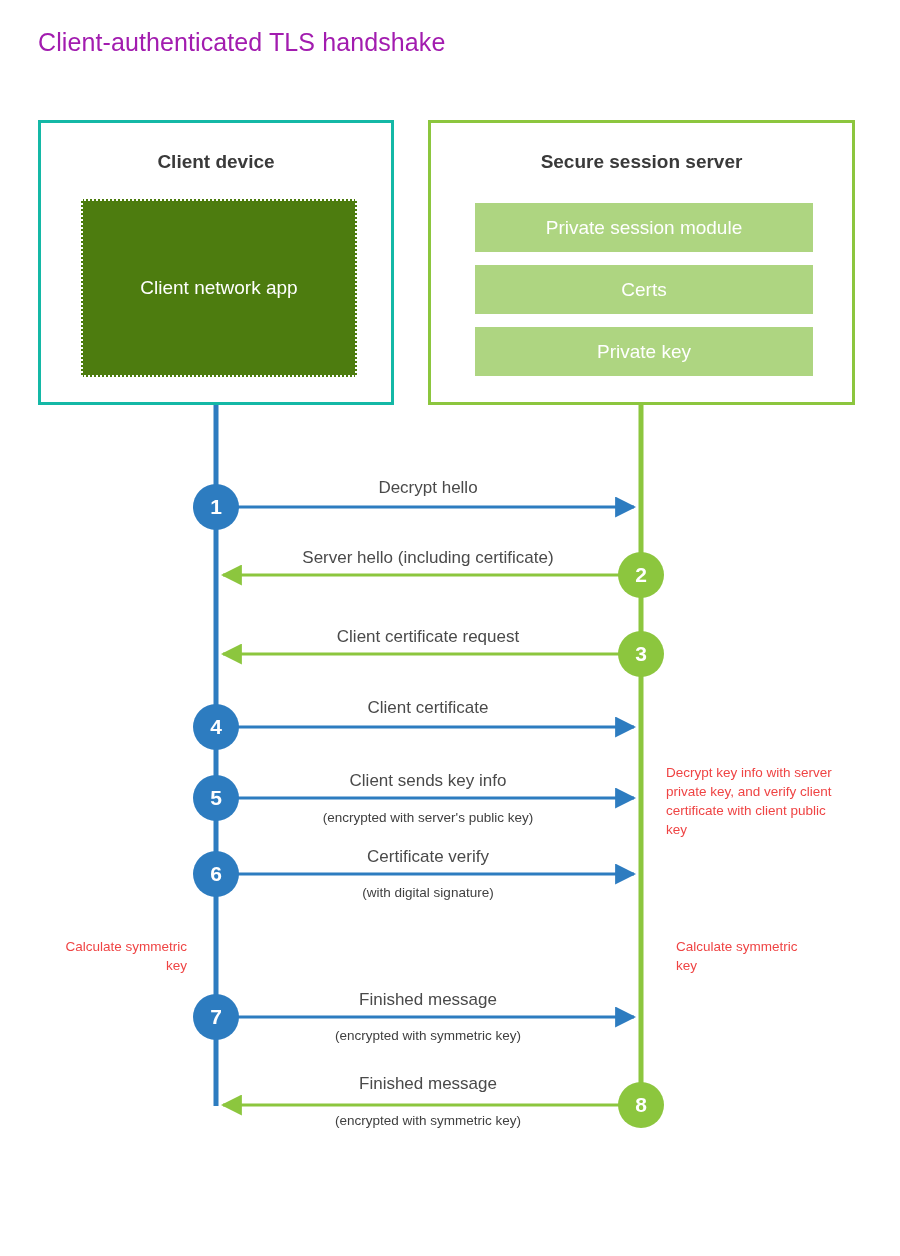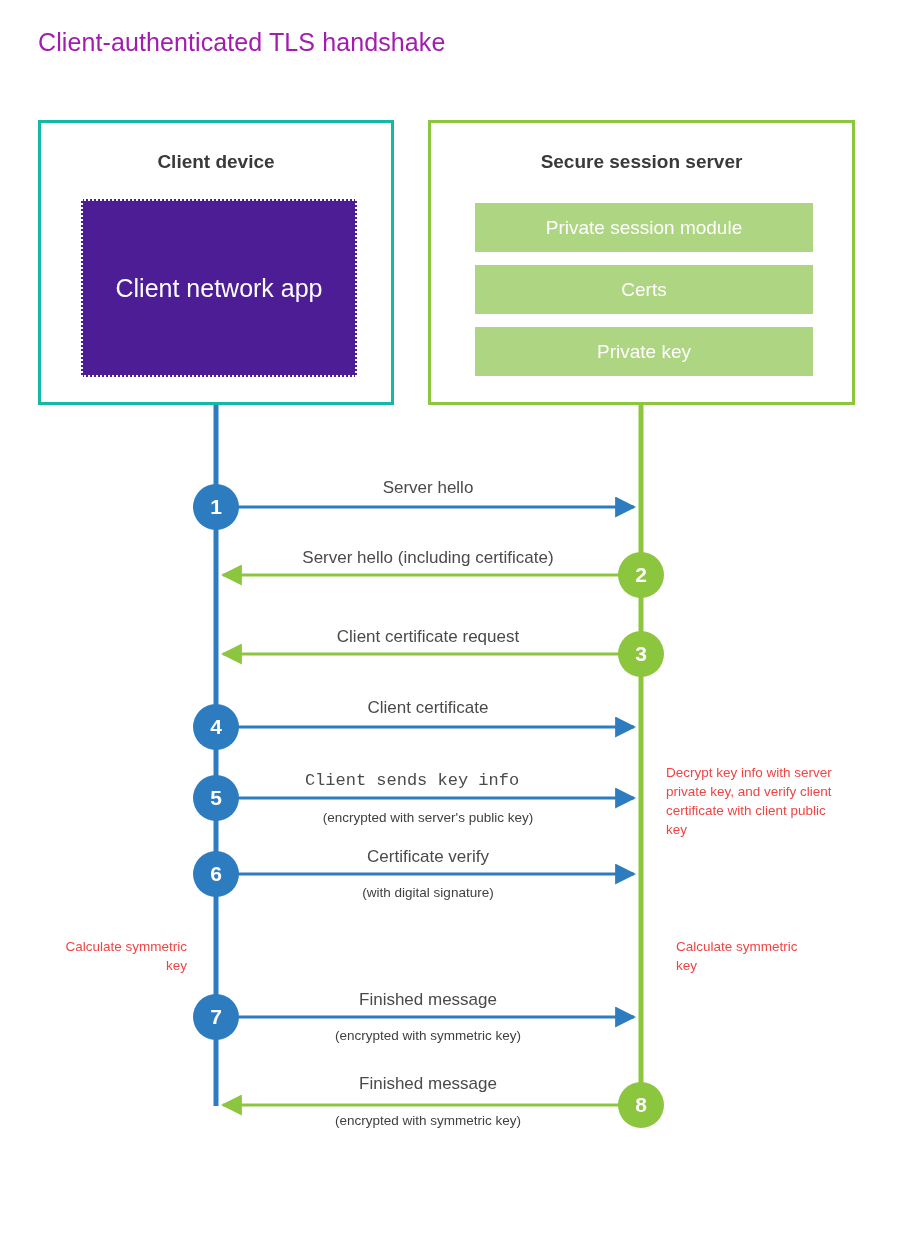--- a/index.html
+++ b/index.html
@@ -60,25 +60,25 @@
     color: #3a3a3a;
   }
 
   
   #client-app-block {
     position: absolute;
     left: 40px;
     top: 76px;
     width: 276px;
     height: 178px;
-    background: #4c1d95;
+    background: #4d7c0f;
     border: 2px dotted #ffffff;
     box-sizing: border-box;
     color: #ffffff;
-    font-size: 25px;
+    font-size: 19px;
     line-height: 28px;
     display: flex;
     align-items: center;
     justify-content: center;
     text-align: center;
   }
 
   
   .server-module {
     position: absolute;
@@ -200,29 +200,29 @@
 
 <div class="step-circle client-side" style="left:193px; top:484px;">1</div>
 <div class="step-circle server-side" style="left:618px; top:552px;">2</div>
 <div class="step-circle server-side" style="left:618px; top:631px;">3</div>
 <div class="step-circle client-side" style="left:193px; top:704px;">4</div>
 <div class="step-circle client-side" style="left:193px; top:775px;">5</div>
 <div class="step-circle client-side" style="left:193px; top:851px;">6</div>
 <div class="step-circle client-side" style="left:193px; top:994px;">7</div>
 <div class="step-circle server-side" style="left:618px; top:1082px;">8</div>
 
-<div class="msg-label" style="left:428px; top:478px;">Server hello</div>
+<div class="msg-label" style="left:428px; top:478px;">Decrypt hello</div>
 
 <div class="msg-label" style="left:428px; top:548px;">Server hello (including certificate)</div>
 
 <div class="msg-label" style="left:428px; top:627px;">Client certificate request</div>
 
 <div class="msg-label" style="left:428px; top:698px;">Client certificate</div>
 
-<div class="msg-label" style="left:412px; top:771px;font-family:Liberation Mono, monospace;">Client sends key info</div>
+<div class="msg-label" style="left:428px; top:771px;">Client sends key info</div>
 <div class="msg-sublabel" style="left:428px; top:810px;">(encrypted with server's public key)</div>
 
 <div class="msg-label" style="left:428px; top:847px;">Certificate verify</div>
 <div class="msg-sublabel" style="left:428px; top:885px;">(with digital signature)</div>
 
 <div class="msg-label" style="left:428px; top:990px;">Finished message</div>
 <div class="msg-sublabel" style="left:428px; top:1028px;">(encrypted with symmetric key)</div>
 
 <div class="msg-label" style="left:428px; top:1074px;">Finished message</div>
 <div class="msg-sublabel" style="left:428px; top:1113px;">(encrypted with symmetric key)</div>

